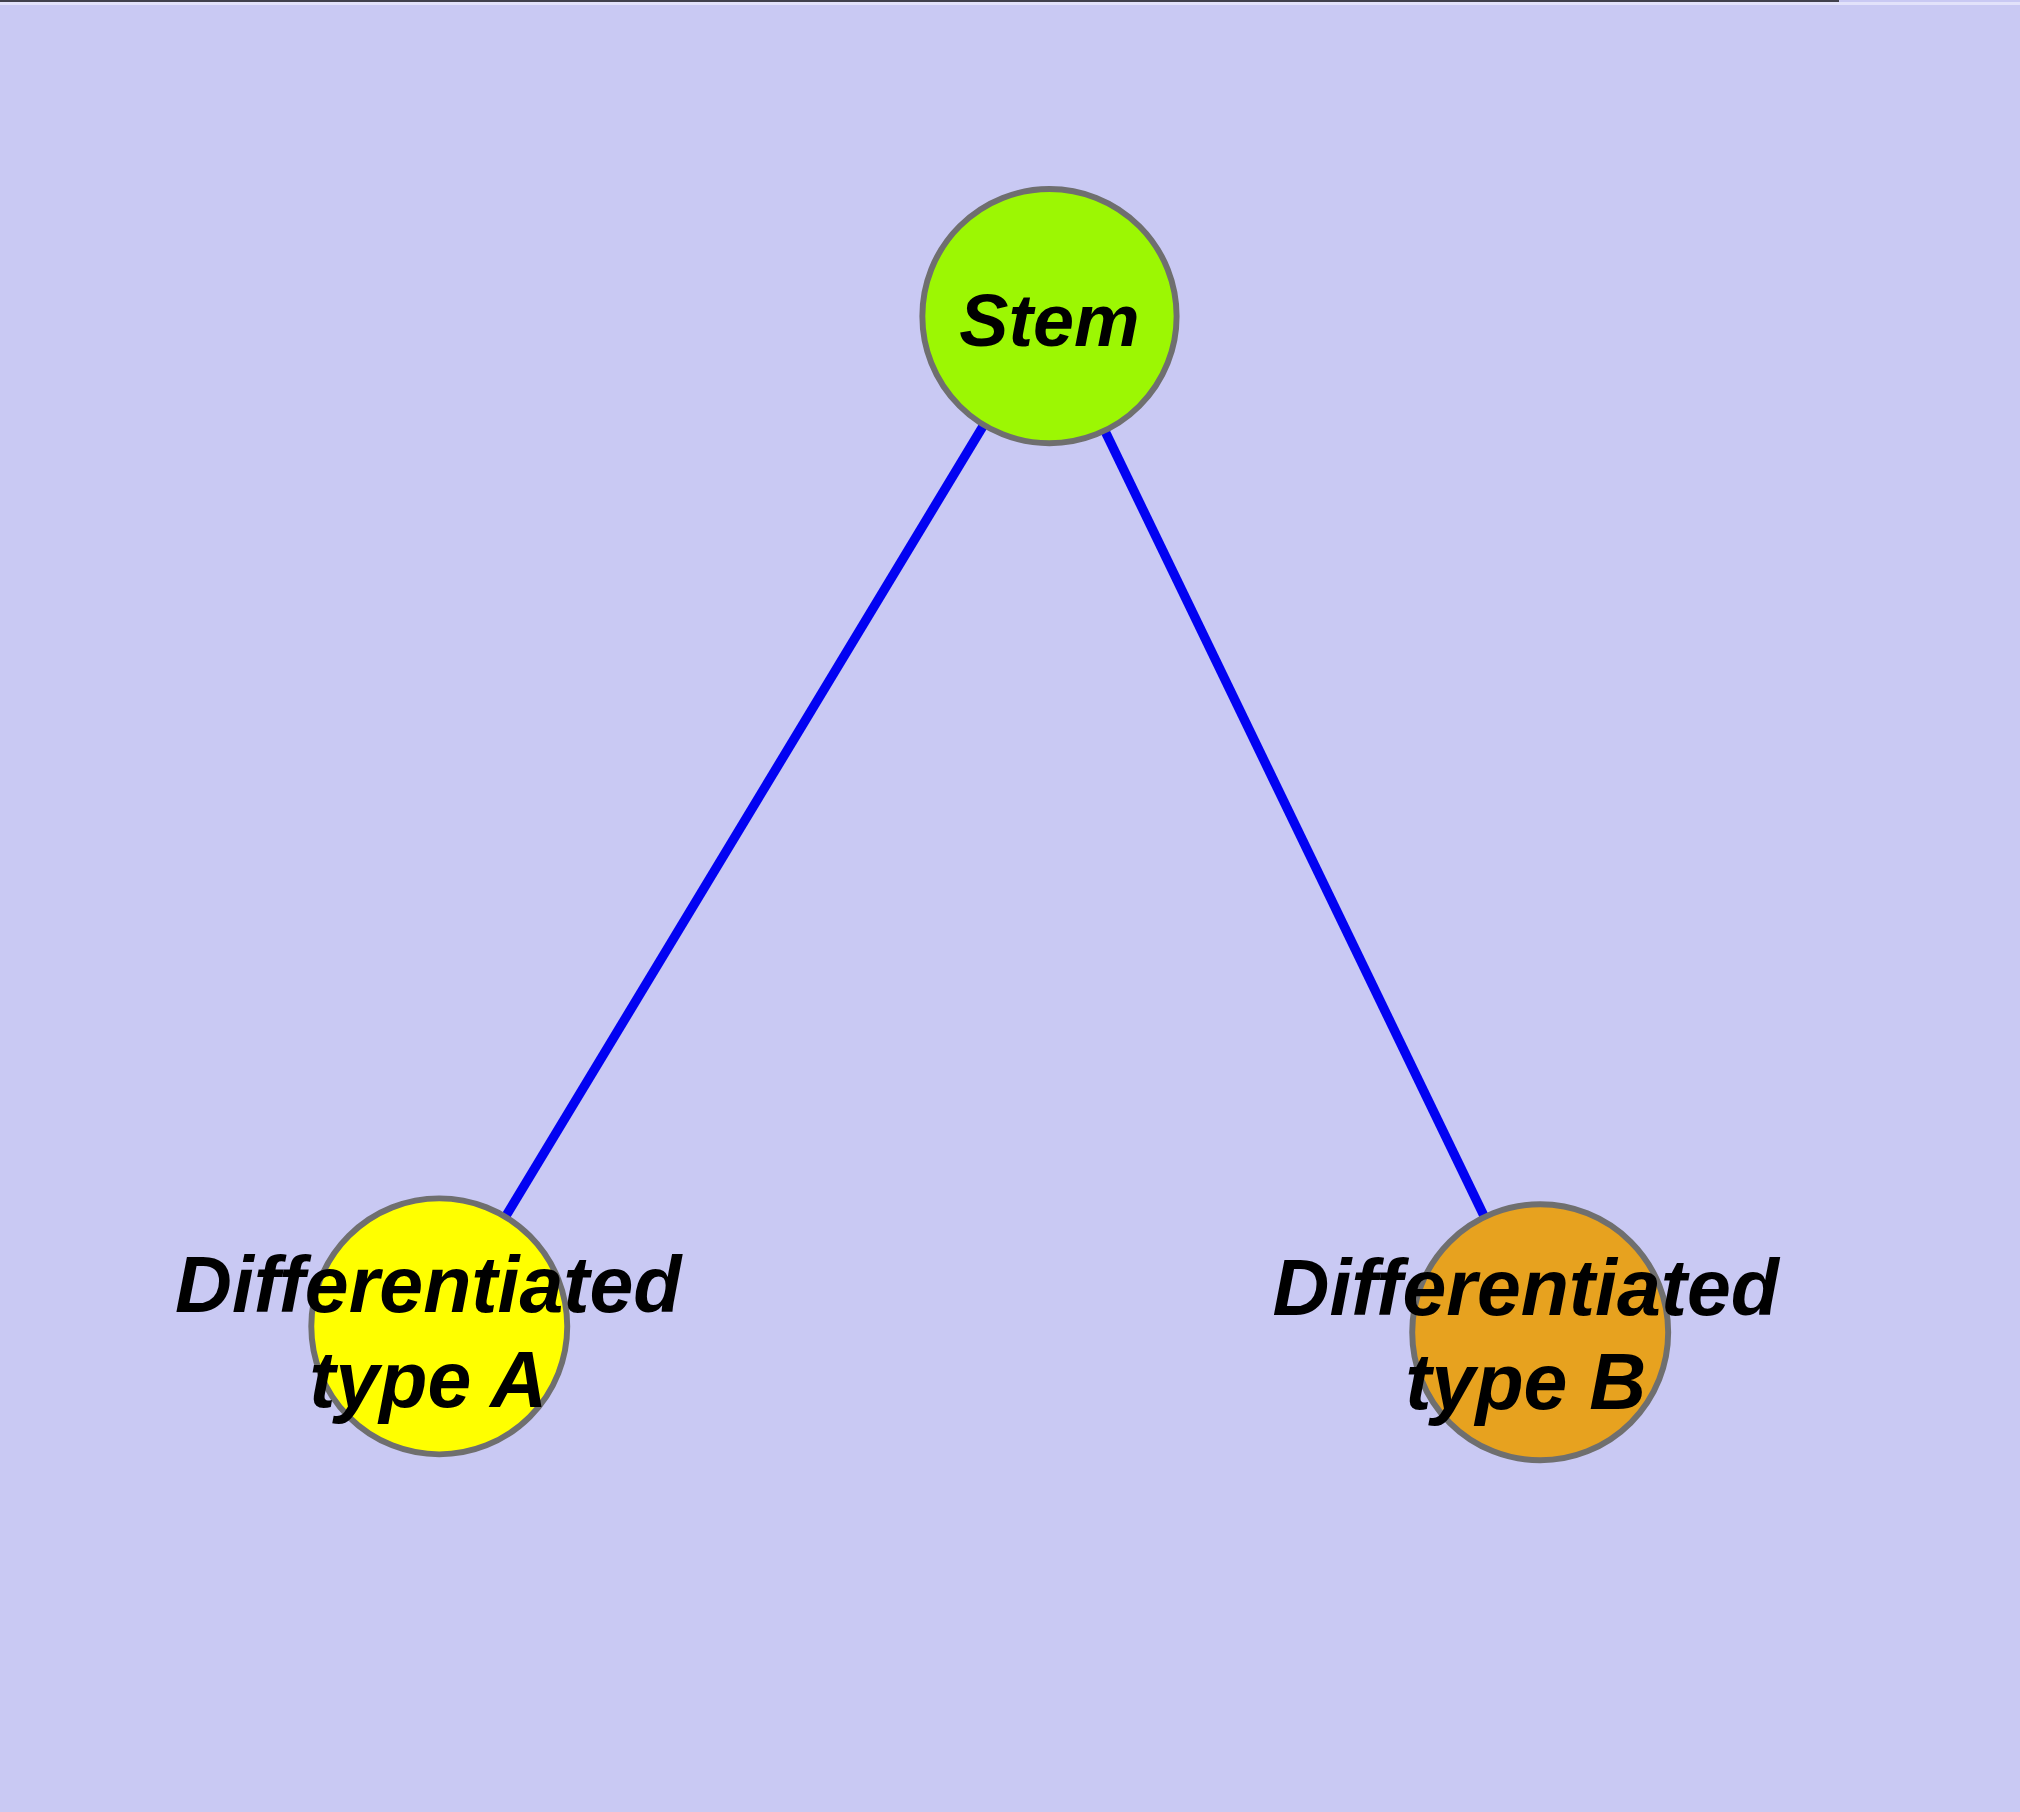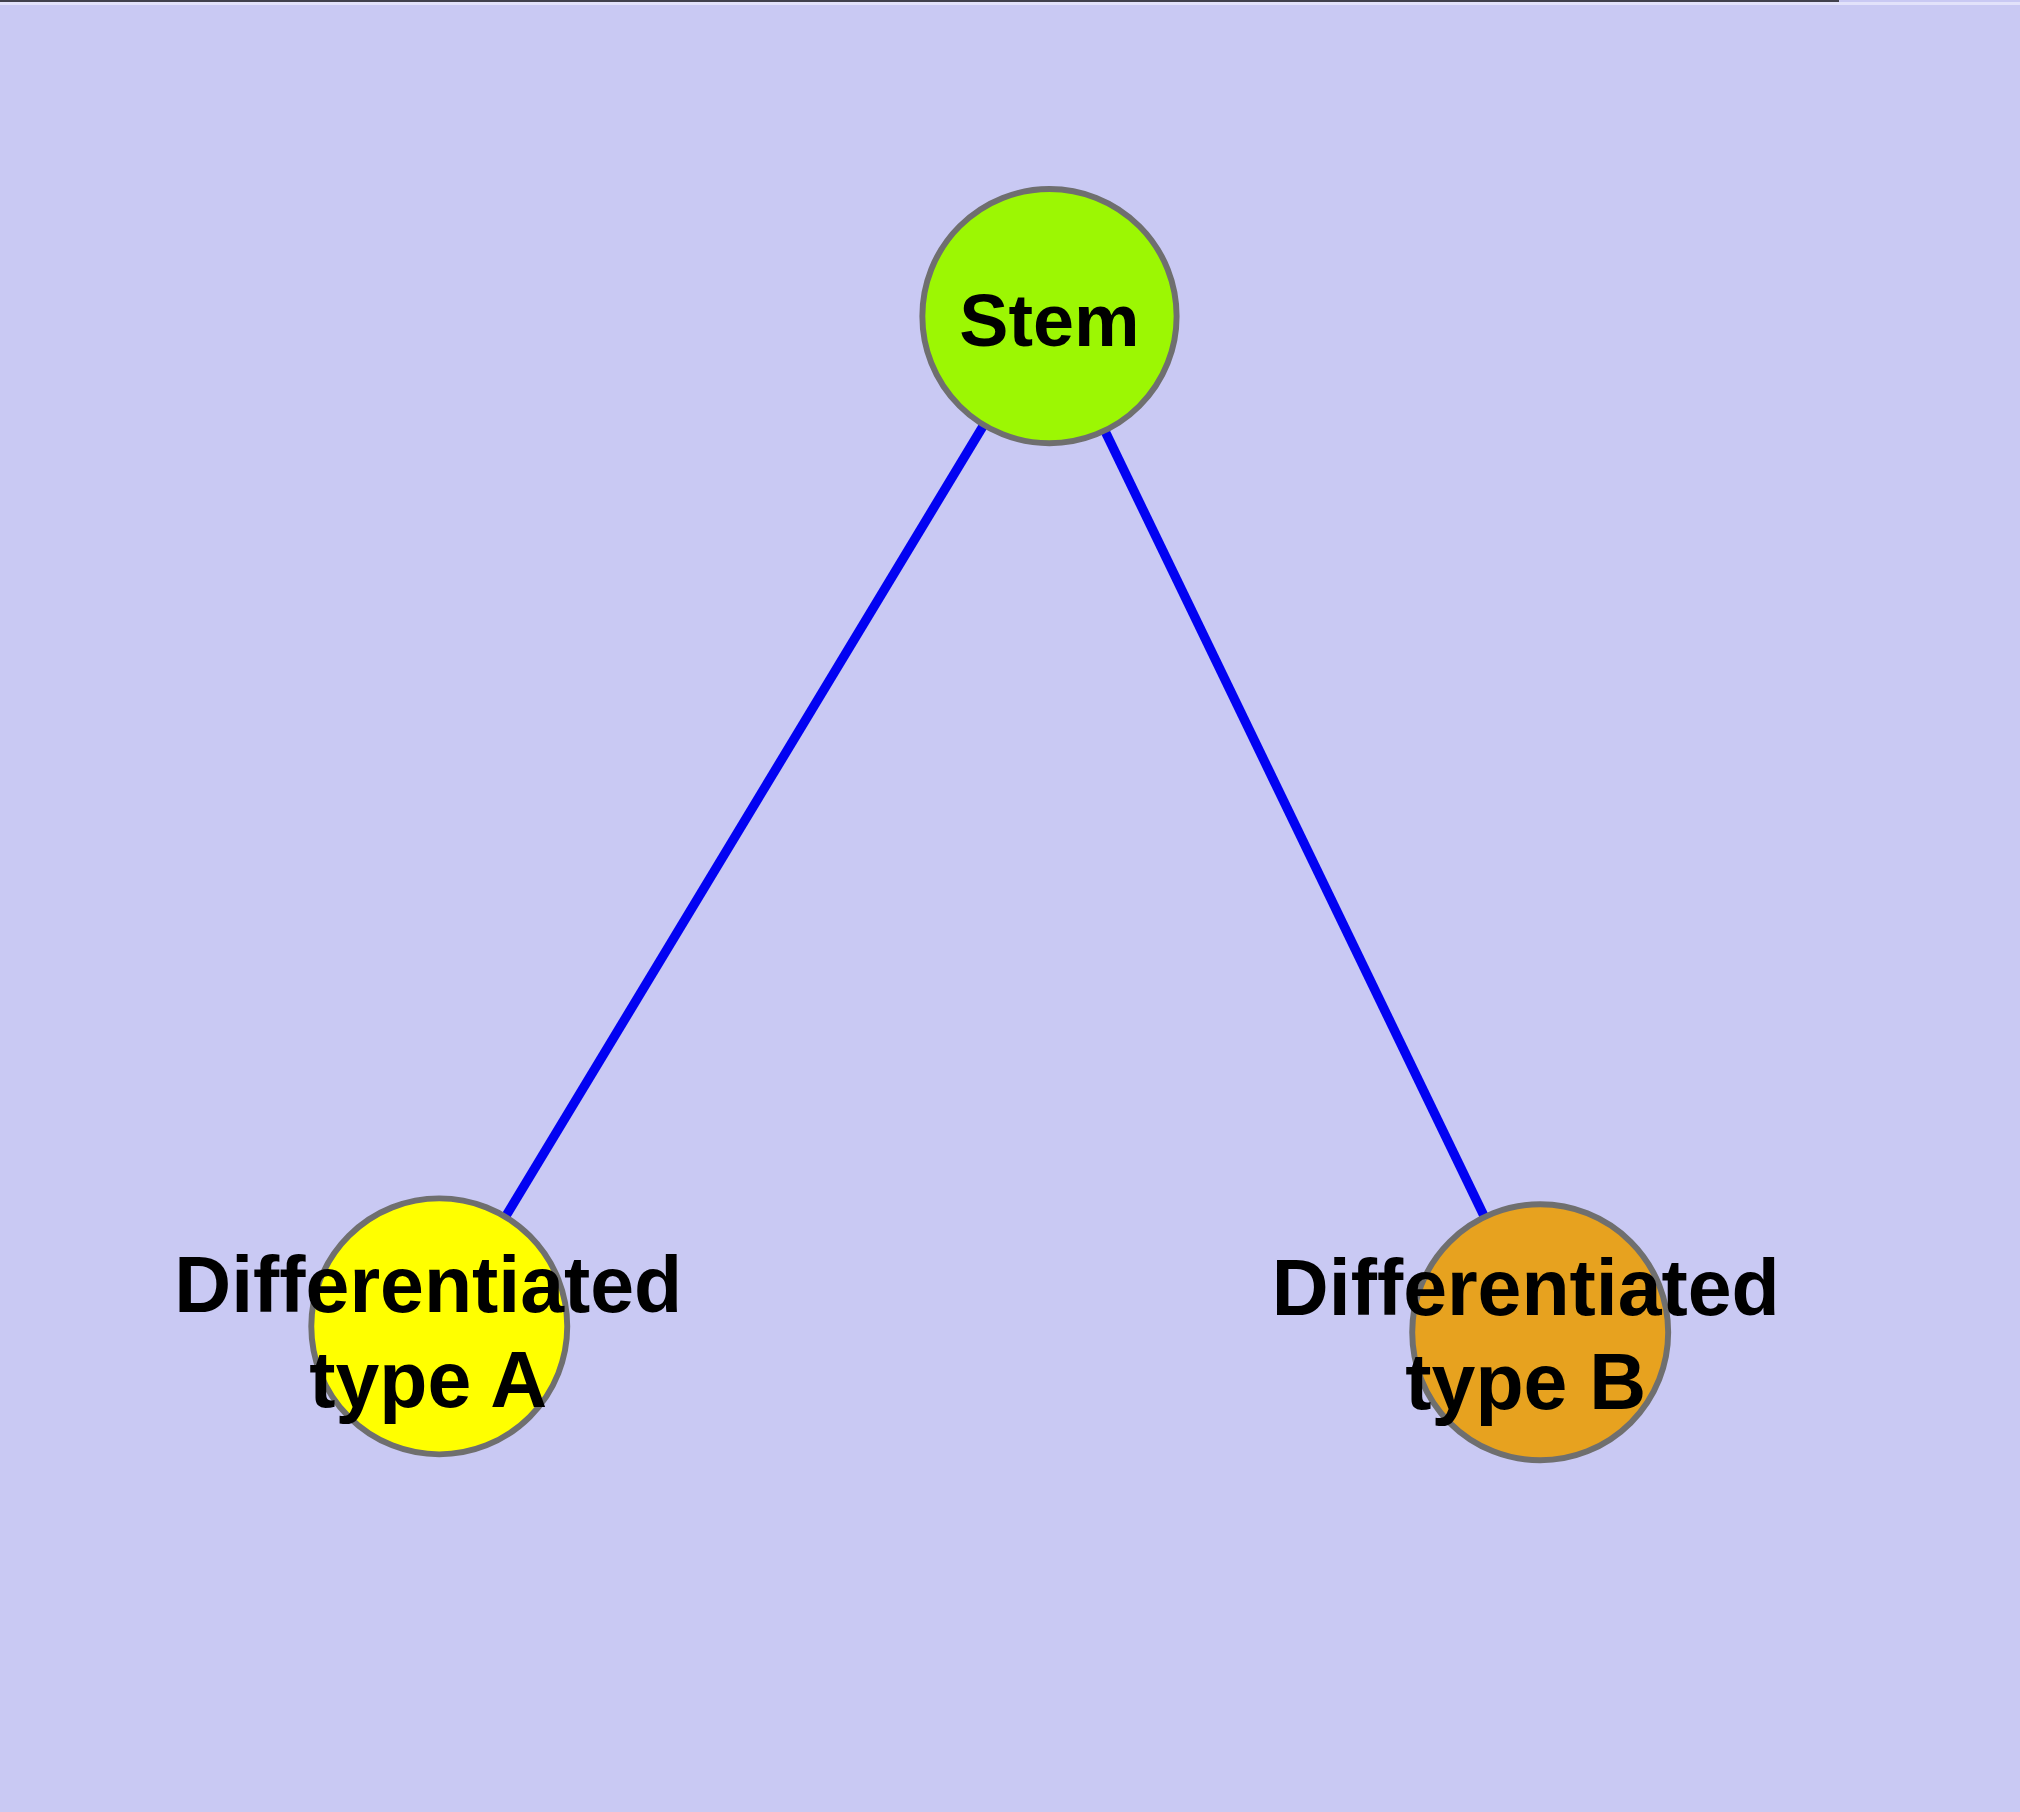--- a/index.html
+++ b/index.html
@@ -8,20 +8,21 @@
     width: 2021px;
     height: 1812px;
     background: #C9C9F3;
     overflow: hidden;
     font-family: "Liberation Sans", sans-serif;
   }
   .canvas-wrap {
     position: relative;
     width: 2021px;
     height: 1610px;
+    font-style: italic;
   }
   .top-border {
     position: absolute;
     top: 0; left: 0;
     width: 91%;
     height: 1.7px;
     background: #41414C;
   }
   .top-highlight {
     position: absolute;

